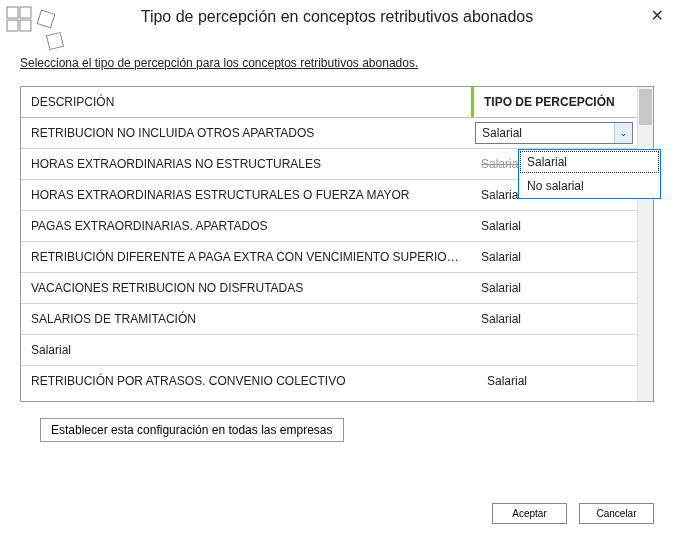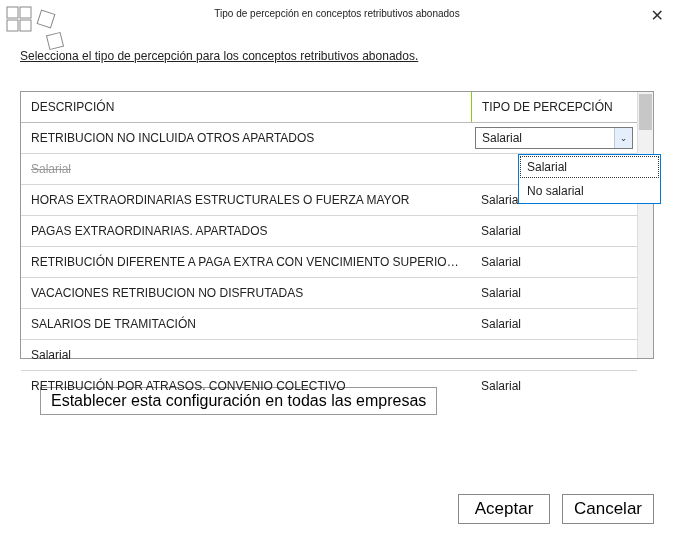--- a/index.html
+++ b/index.html
@@ -4,48 +4,48 @@
   <style>
     * { box-sizing: border-box; margin: 0; padding: 0; }
     body { font-family: "Segoe UI", Tahoma, sans-serif; font-size: 12px; color: #222; background: #fff; width: 674px; height: 536px; position: relative; overflow: hidden; }
 
     
     .decor { position: absolute; left: 4px; top: 4px; width: 70px; height: 60px; }
     .decor svg { display: block; }
 
     .close-x { position: absolute; top: 6px; right: 10px; font-size: 16px; cursor: pointer; color: #333; }
 
-    .title { text-align: center; padding-top: 8px; font-size: 10px; }
+    .title { text-align: center; padding-top: 8px; font-size: 16px; }
     .subtitle { padding: 30px 20px 12px 20px; font-size: 12px; text-decoration: underline; }
 
-    .table-wrap { position: relative; margin: 16px 20px; border: 1px solid #999; height: 268px; background: #fff; }
+    .table-wrap { position: relative; margin: 4px 20px; border: 1px solid #999; height: 316px; background: #fff; }
     .scrollbar-track { position: absolute; right: 0; top: 0; bottom: 0; width: 16px; background: #f1f1f1; border-left: 1px solid #ddd; }
     .scrollbar-thumb { position: absolute; left: 1px; right: 1px; top: 2px; height: 36px; background: #c7c7c7; }
     .table-inner { margin-right: 16px; }
 
     .hdr { display: flex; border-bottom: 1px solid #bbb; background: #fff; }
     .hdr .c1 { flex: 0 0 450px; padding: 8px 10px; font-size: 12px; }
-    .hdr .c2 { flex: 1; padding: 8px 10px; font-size: 12px; border-left: 1px solid #84cc16; }
+    .hdr .c2 { flex: 1; padding: 8px 10px; font-size: 12px; border-left: 3px solid #84cc16; font-weight: bold; }
 
     .row { display: flex; border-bottom: 1px solid #d6d6d6; }
     .row .c1 { flex: 0 0 450px; padding: 8px 10px; font-size: 12px; white-space: nowrap; overflow: hidden; text-overflow: ellipsis; }
     .row .c2 { flex: 1; padding: 8px 10px; font-size: 12px; }
 
     .combo { display: flex; align-items: center; border: 1px solid #7a7a7a; background: #fff; height: 22px; }
     .combo .val { flex: 1; padding: 0 6px; font-size: 12px; }
     .combo .arrow { width: 18px; height: 100%; background: #e5eefb; border-left: 1px solid #bcd; display: flex; align-items: center; justify-content: center; font-size: 9px; color: #333; }
 
     .dropdown { position: absolute; border: 1px solid #0078d7; background: #fff; z-index: 10; left: 497px; top: 62px; width: 143px; }
     .dropdown .opt { padding: 5px 8px; font-size: 12px; }
     .dropdown .opt.sel { outline: 1px dotted #333; outline-offset: -2px; }
 
-    .cfg-btn { margin: 12px 20px 0 40px; border: 1px solid #999; background: #fff; padding: 4px 10px; font-size: 16px; cursor: pointer; display: inline-block; }
+    .cfg-btn { margin: 12px 20px 0 40px; border: 1px solid #999; background: #fff; padding: 4px 10px; font-size: 12px; cursor: pointer; display: inline-block; }
 
     .footer { position: absolute; bottom: 12px; right: 20px; display: flex; gap: 12px; }
-    .footer button { border: 1px solid #888; background: #fff; padding: 4px 0; width: 92px; font-size: 17px; cursor: pointer; }
+    .footer button { border: 1px solid #888; background: #fff; padding: 4px 0; width: 75px; font-size: 10px; cursor: pointer; }
 
     .striketext { color: #999; text-decoration: line-through; }
   </style>
 </head>
 <body>
 
 
 
 <div class="decor">
   <svg width="70" height="60" viewBox="0 0 70 60">
@@ -76,20 +76,21 @@
       <div class="c1">RETRIBUCION NO INCLUIDA OTROS APARTADOS</div>
       <div class="c2" style="padding:3px 4px;">
         <div class="combo">
           <div class="val">Salarial</div>
           <div class="arrow">⌄</div>
         </div>
       </div>
     </div>
 
     <div class="row">
+      <div class="c1">HORAS EXTRAORDINARIAS NO ESTRUCTURALES</div>
       <div class="c2"><span class="striketext">Salarial</span></div>
     </div>
 
     <div class="row">
       <div class="c1">HORAS EXTRAORDINARIAS ESTRUCTURALES O FUERZA MAYOR</div>
       <div class="c2">Salarial</div>
     </div>
     <div class="row">
       <div class="c1">PAGAS EXTRAORDINARIAS. APARTADOS</div>
       <div class="c2">Salarial</div>
@@ -102,21 +103,21 @@
       <div class="c1">VACACIONES RETRIBUCION NO DISFRUTADAS</div>
       <div class="c2">Salarial</div>
     </div>
     <div class="row">
       <div class="c1">SALARIOS DE TRAMITACIÓN</div>
       <div class="c2">Salarial</div>
     </div>
     <div class="row">
       <div class="c2">Salarial</div>
     </div>
-    <div class="row" style="border-bottom:none;">
+    <div class="row" style="border-bottom:none;gap:6px;">
       <div class="c1">RETRIBUCIÓN POR ATRASOS. CONVENIO COLECTIVO</div>
       <div class="c2">Salarial</div>
     </div>
   </div>
 
   <div class="dropdown">
     <div class="opt sel">Salarial</div>
     <div class="opt">No salarial</div>
   </div>
 

